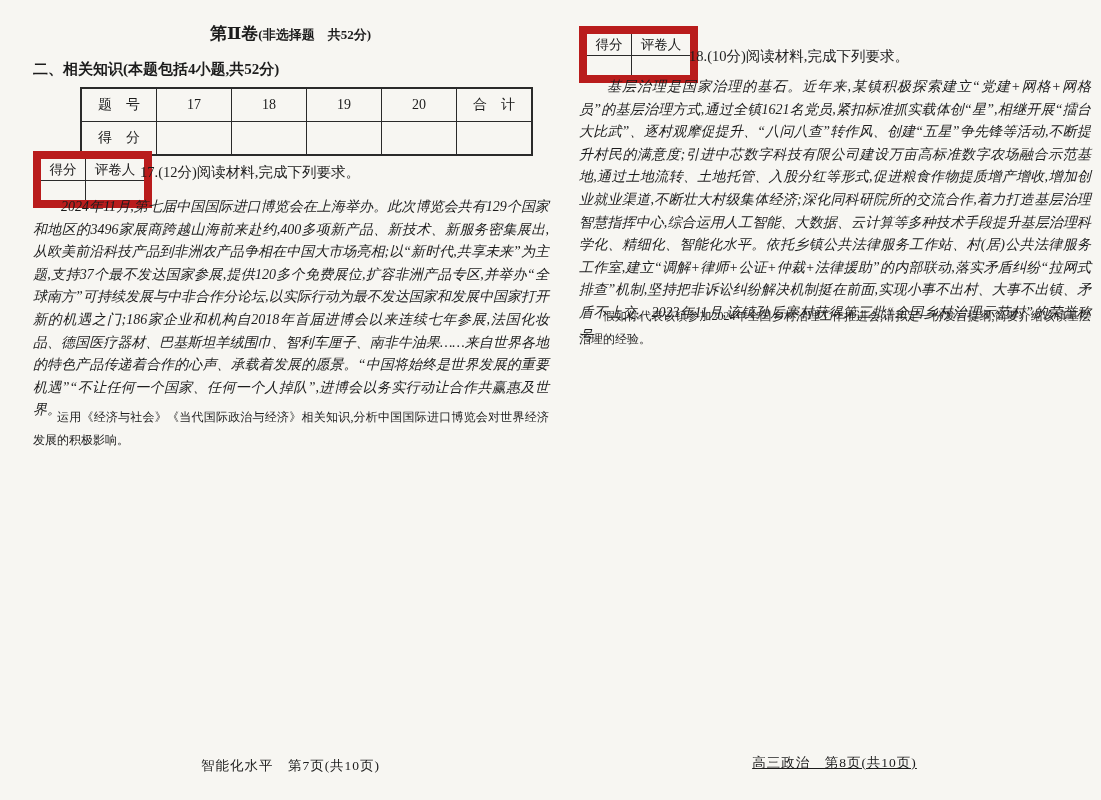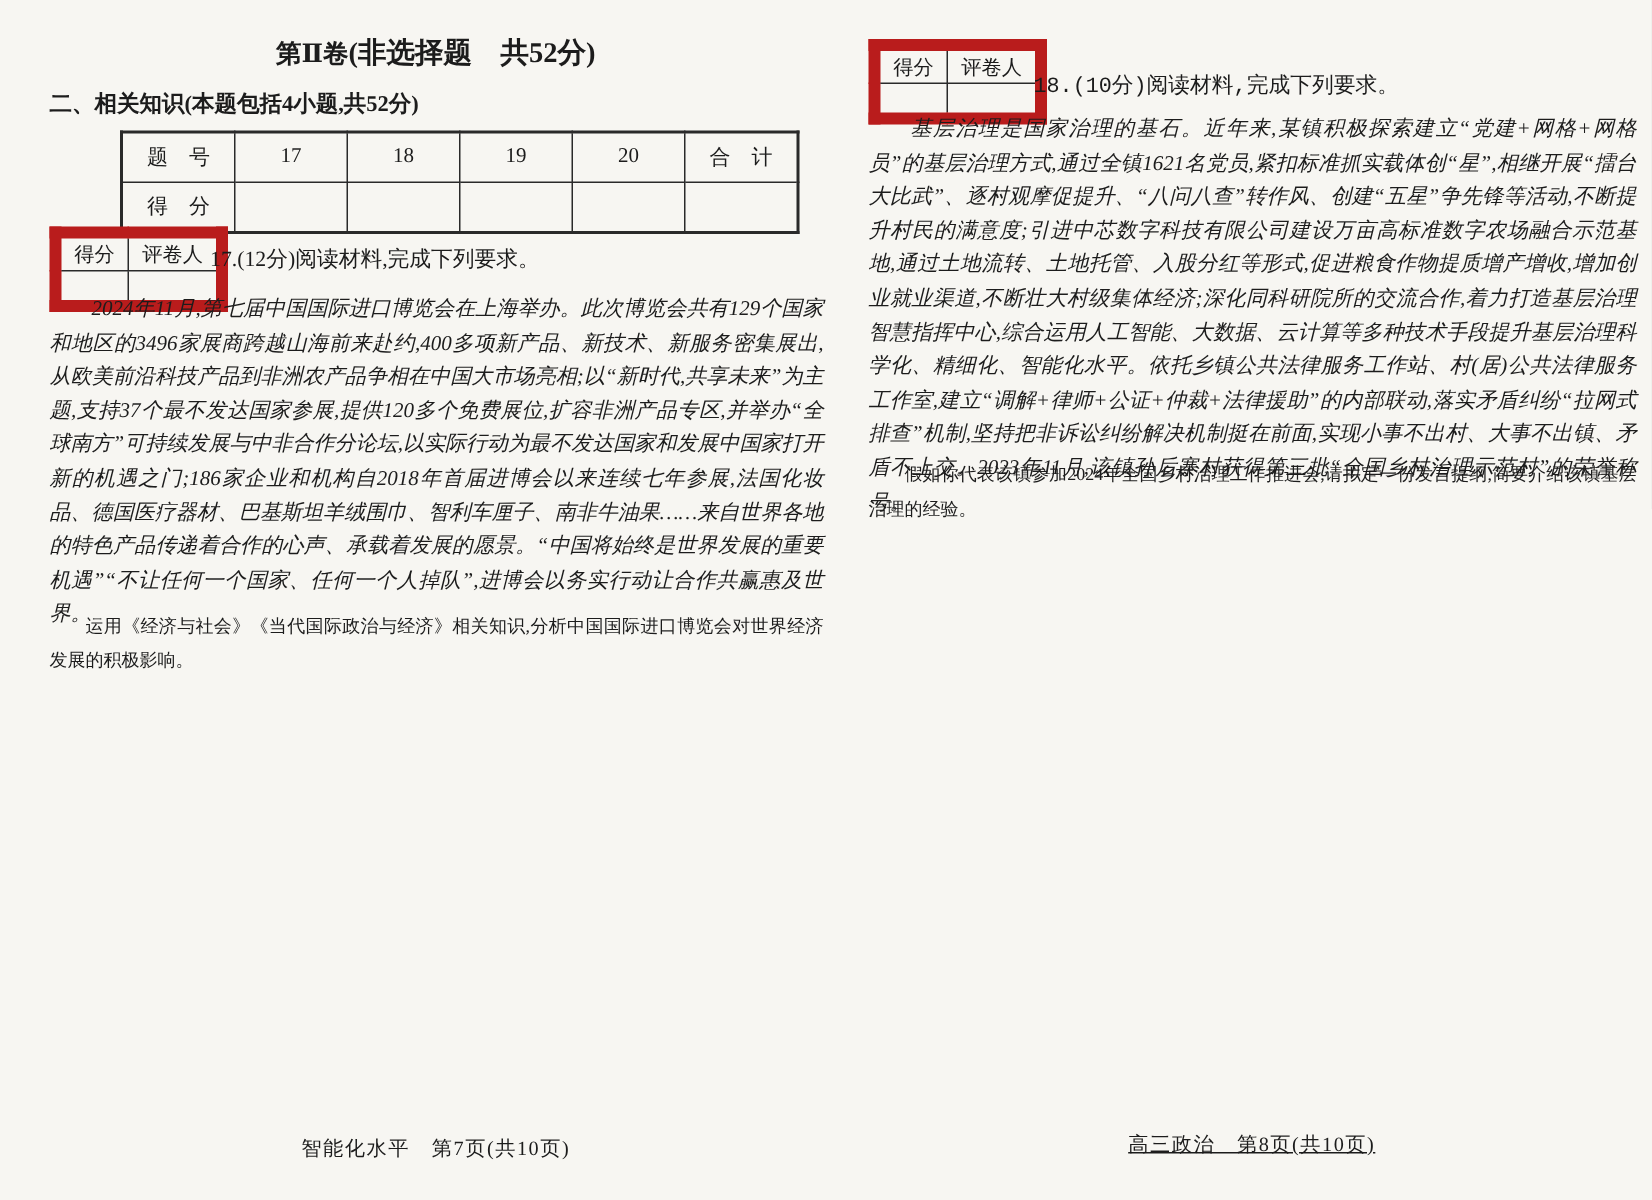--- a/index.html
+++ b/index.html
@@ -18,21 +18,21 @@
   }
   .abs { position: absolute; }
 
   
   .title-wrap {
     left: 33px; top: 22px; width: 515px;
     text-align: center;
     white-space: nowrap;
   }
   .title-main { font-weight: bold; font-size: 17px; }
-  .title-sub  { font-weight: bold; font-size: 19px; margin-top: 19px; }
+  .title-sub  { font-weight: bold; font-size: 13px; margin-top: 19px; }
 
   .sec-heading {
     left: 33px; top: 60px;
     font-weight: bold; font-size: 15px;
   }
 
   table.score-table {
     left: 80px; top: 87px;
     border-collapse: collapse;
     border: 2px solid #2a2a2a;
@@ -58,21 +58,21 @@
   }
   table.grader-box .gb-score  { width: 44px; height: 21px; }
   table.grader-box .gb-grader { width: 58px; height: 21px; }
   table.grader-box .gb-empty  { height: 19px; }
 
   .gb-left  { left: 33px;  top: 151px; }
   .gb-right { left: 579px; top: 26px;  }
 
   .q-head { font-size: 14.5px; white-space: nowrap; }
   .q17-head { left: 140px; top: 163px; }
-  .q18-head { left: 689px; top: 47px; font-family: Liberation Mono, monospace;  }
+  .q18-head { left: 689px; top: 47px;  }
 
   .material {
     font-style: italic;
     font-size: 14px;
     line-height: 22.6px;
     text-align: justify;
     text-indent: 2em;
   }
   .q17-material { left: 33px;  top: 180px; width: 516px; margin-top: 16px; }
   .q18-material { left: 579px; top: 76px;  width: 512px; }

